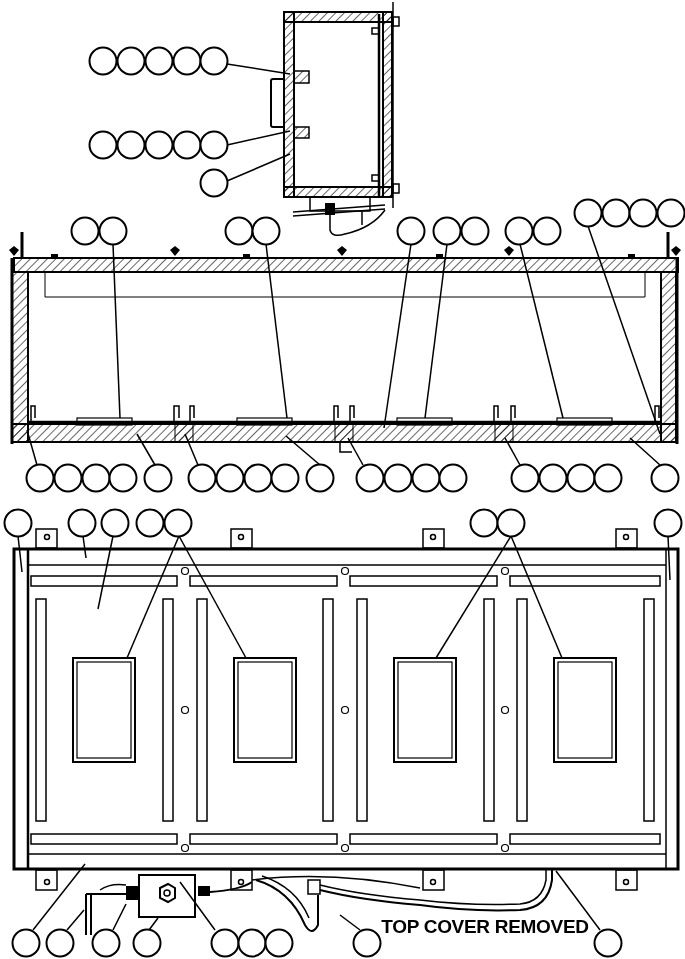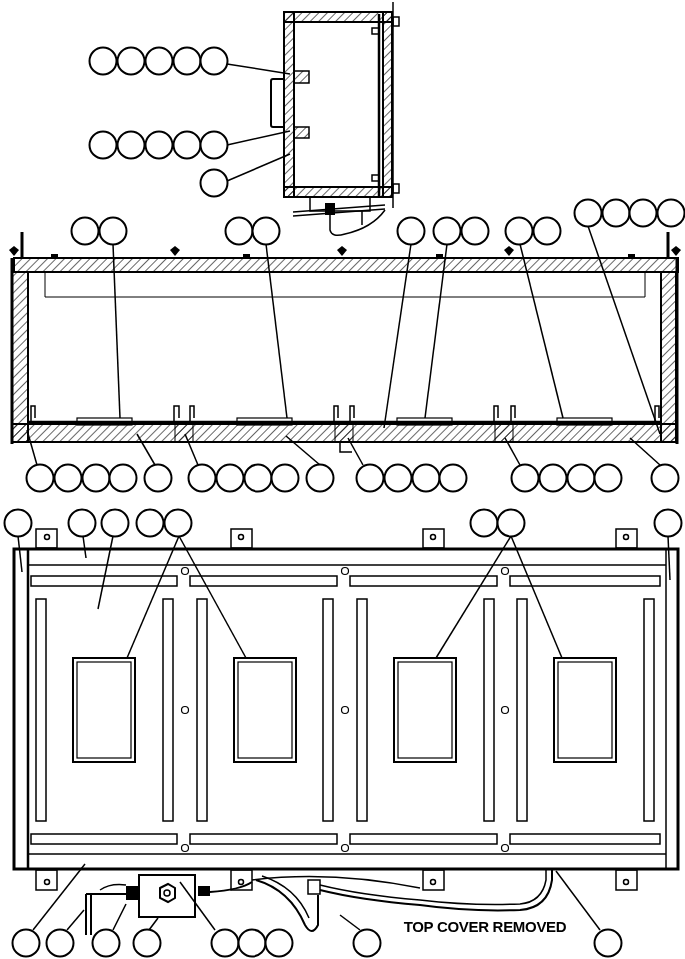--- a/index.html
+++ b/index.html
@@ -1,20 +1,20 @@
 <!DOCTYPE html>
 <html><head>
 <meta charset="utf-8">
 <style>
   html, body { margin:0; padding:0; background:#ffffff; }
   body { width:685px; height:959px; overflow:hidden; position:relative; font-family:"Liberation Sans", sans-serif; }
   svg { position:absolute; left:0; top:0; }
   .ln { stroke:#000; fill:none; }
   .callout { stroke:#000; stroke-width:2; fill:#fff; }
-  .note { position:absolute; left:380px; top:918px; width:210px; text-align:center; font-family:"Liberation Sans", sans-serif; font-weight:bold; font-size:15px; line-height:18px; color:#000; letter-spacing:-0.3px; }
+  .note { position:absolute; left:380px; top:918px; width:210px; text-align:center; font-family:"Liberation Sans", sans-serif; font-weight:bold; font-size:19px; line-height:18px; color:#000; letter-spacing:-0.3px; }
 </style>
 </head>
 <body>
 
 <svg width="685" height="959" viewBox="0 0 685 959" xmlns="http://www.w3.org/2000/svg">
   <defs>
     <pattern id="hatch" patternUnits="userSpaceOnUse" width="6" height="6" patternTransform="rotate(45)">
       <line x1="0" y1="0" x2="0" y2="6" stroke="#000" stroke-width="1.2"></line>
     </pattern>
   </defs>

